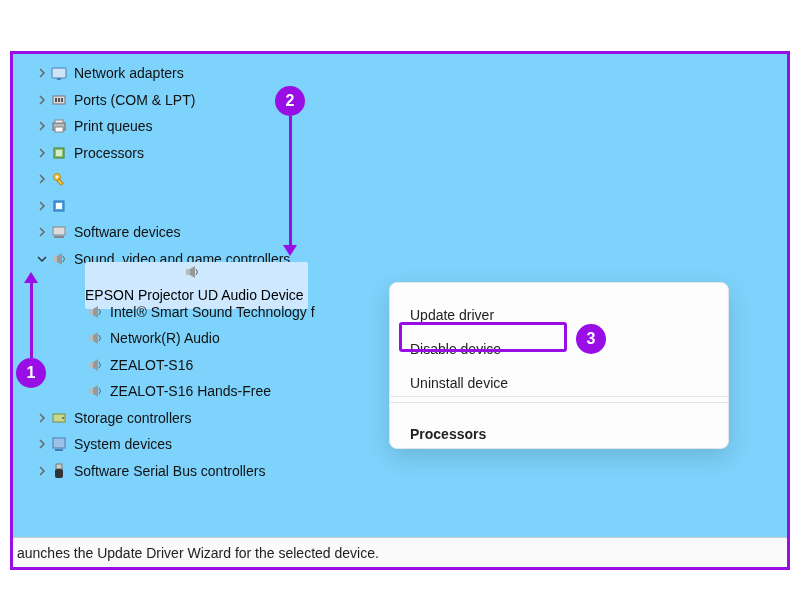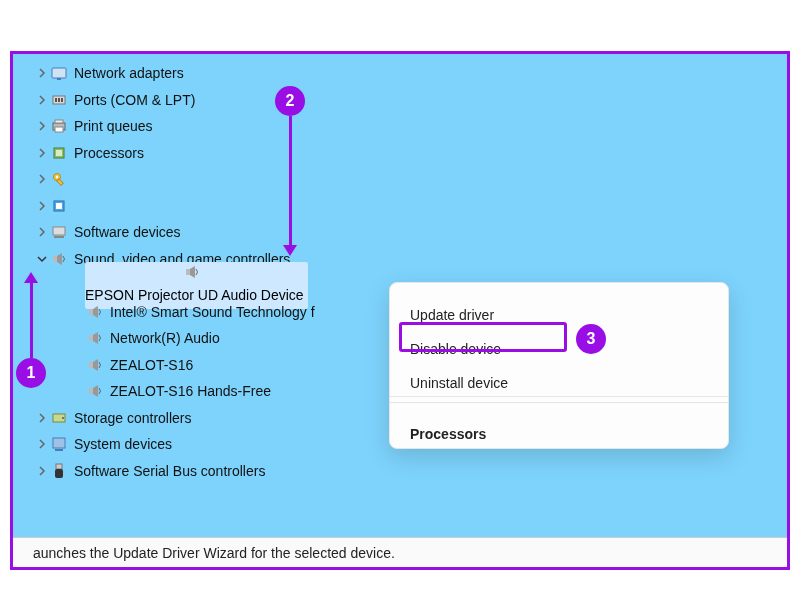--- a/index.html
+++ b/index.html
@@ -55,21 +55,21 @@
     padding-right: 4px;
   }
   .selected .label { color: #000; }
 
   
   .statusbar {
     position: absolute;
     left: 0; right: 0; bottom: 0;
     height: 30px;
     border-top: 1px solid #ccc;
-    padding-left: 20px;
+    padding-left: 4px;
     display: flex;
     align-items: center;
     font-size: 14px;
     color: #222;
     background: #fafafa;
   }
 
   
   .ctxmenu {
     position: absolute;

